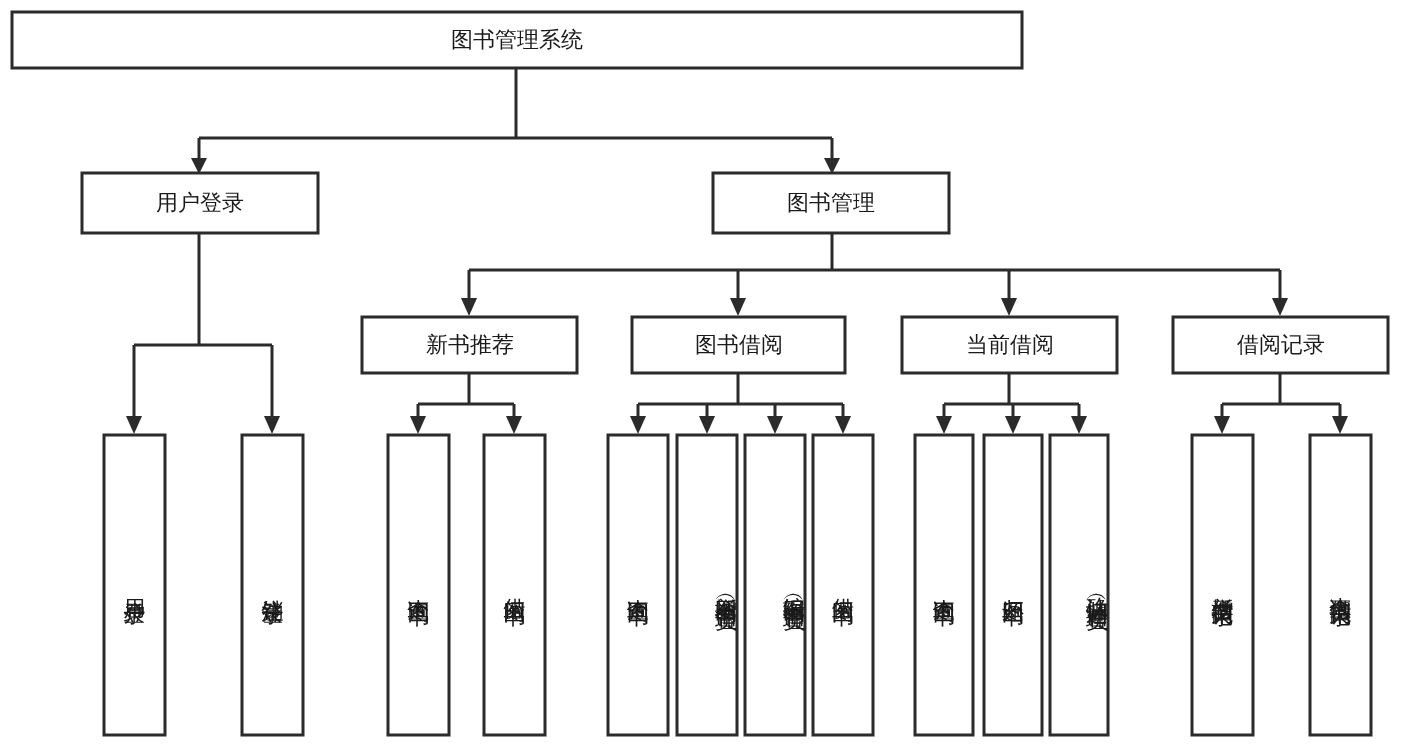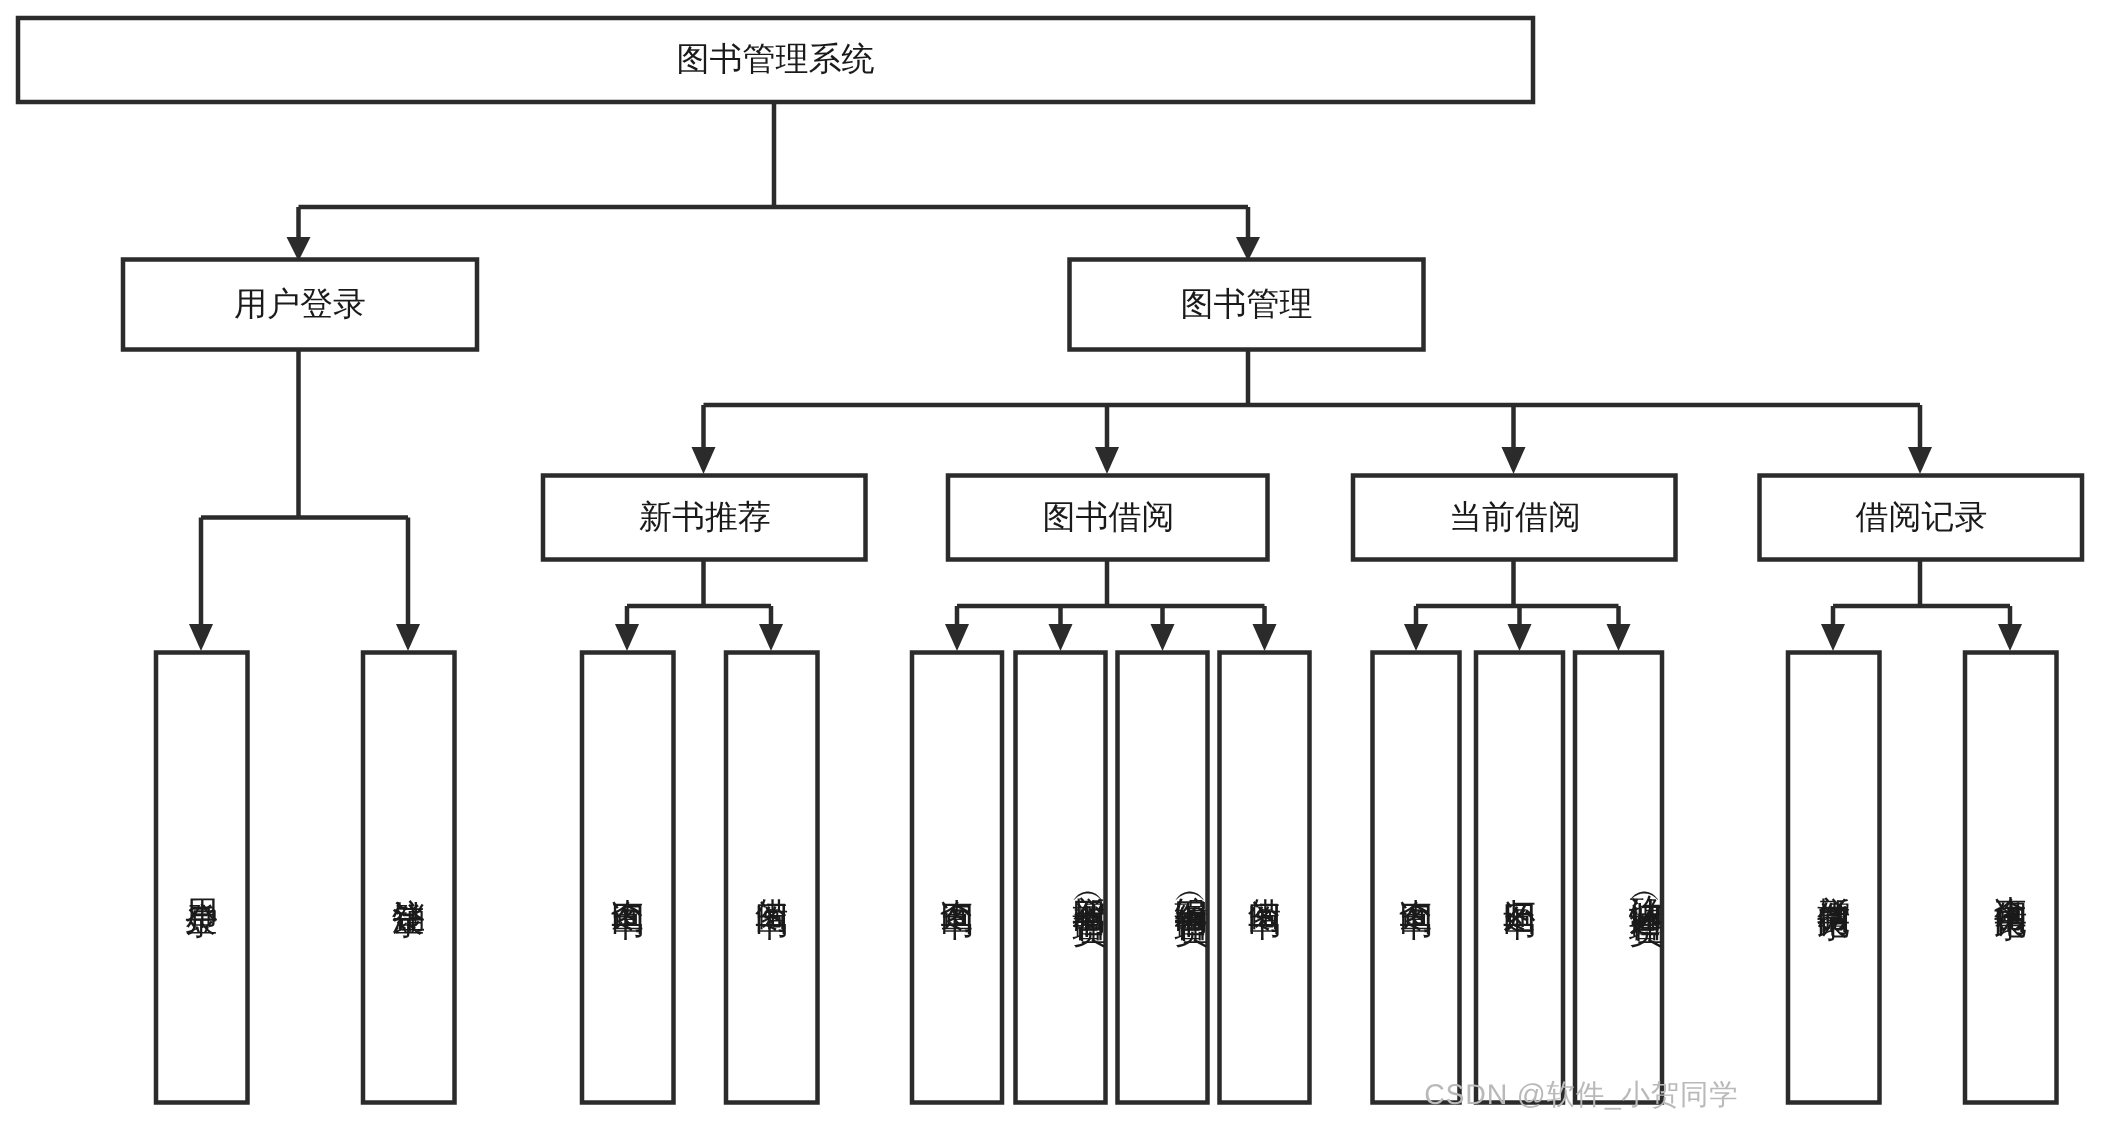--- a/index.html
+++ b/index.html
@@ -201,14 +201,13 @@
   <div class="node-label-v" style="left:745px; top:435px; width:60px; height:300px; align-items:flex-start; padding-top:6px; box-sizing:border-box;">编辑图书（管理员）</div>
   <div class="node-label-v" style="left:813px; top:435px; width:60px; height:300px;">借阅图书</div>
 
   <div class="node-label-v" style="left:915px; top:435px; width:58px; height:300px;">查询图书</div>
   <div class="node-label-v" style="left:984px; top:435px; width:58px; height:300px;">归还图书</div>
   <div class="node-label-v" style="left:1050px; top:435px; width:58px; height:300px; align-items:flex-start; padding-top:6px; box-sizing:border-box;">确认归还（管理员）</div>
 
   <div class="node-label-v" style="left:1192px; top:435px; width:61px; height:300px;">新增借阅记录</div>
   <div class="node-label-v" style="left:1310px; top:435px; width:61px; height:300px;">查询借阅记录</div>
 
-  <div class="watermark">CSDN @软件_小贺同学</div>
 </div>
 
 </body></html>

